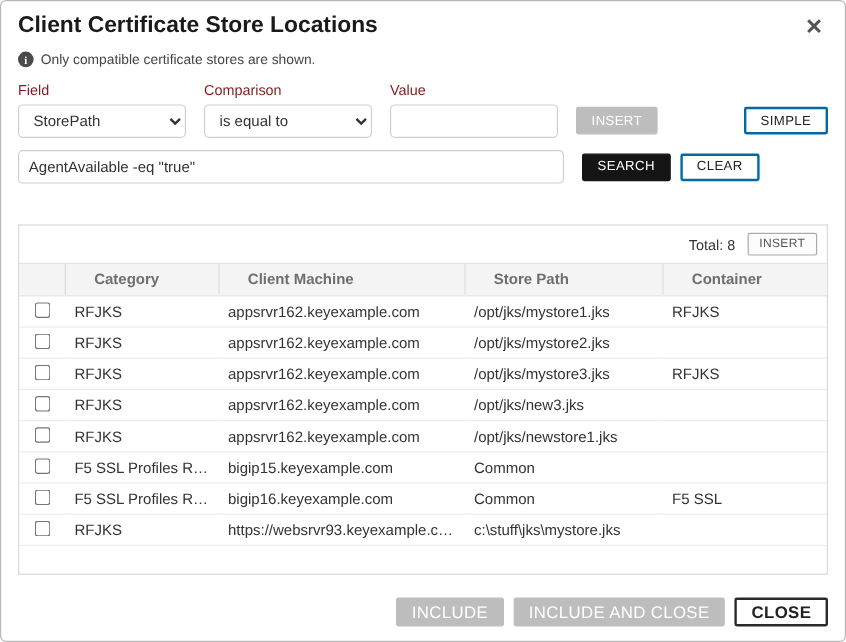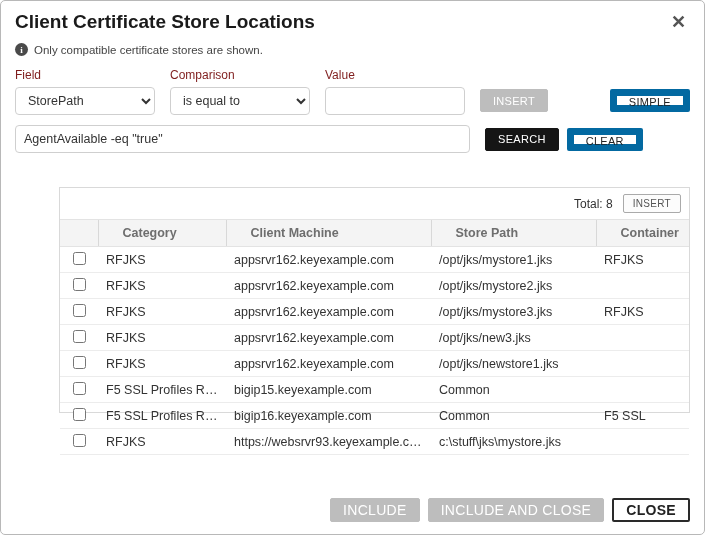--- a/index.html
+++ b/index.html
@@ -59,34 +59,33 @@
     display:flex; gap:24px; align-items:flex-end; padding-bottom:3px;
     justify-content:space-between;
   }
   .btn {
     font-family:"Liberation Sans", sans-serif;
     font-size:11px; letter-spacing:.3px;
     height:23px; padding:0 12px; min-width:60px;
     border-radius:2px; cursor:pointer;
   }
   .btn-gray   { background:#bdbdbd; color:#fff; border:1px solid #bdbdbd; }
-  .btn-white  { background:#fff; color:#222; border:7px solid #0369a1; }
+  .btn-white  { background:#fff; color:#222; border:2px solid #0369a1; }
   .btn-black  { background:#151515; color:#fff; border:1px solid #151515; }
   .query-row {
     padding:10px 14px 0 14px;
     display:grid; grid-template-columns:455px 1fr; column-gap:15px;
     align-items:center;
   }
   .query-buttons { display:flex; gap:8px; }
   
   .table-region {
-    position:absolute; left:14px; right:14px; top:186px; height:226px;
+    position:absolute; left:14px; right:14px; top:186px; height:292px;
     border:1px solid #d9d9d9;
     background:#fff;
-    margin-left:44px;
   }
   .table-toolbar {
     display:flex; align-items:center; justify-content:flex-end; gap:10px;
     padding:6px 8px;
   }
   .total-text { font-size:12px; color:#333; }
   .btn-refresh {
     font-size:10px; letter-spacing:.3px; color:#555;
     background:#fcfcfc; border:1px solid #aaa; border-radius:2px;
     height:19px; padding:0 9px; cursor:pointer;

